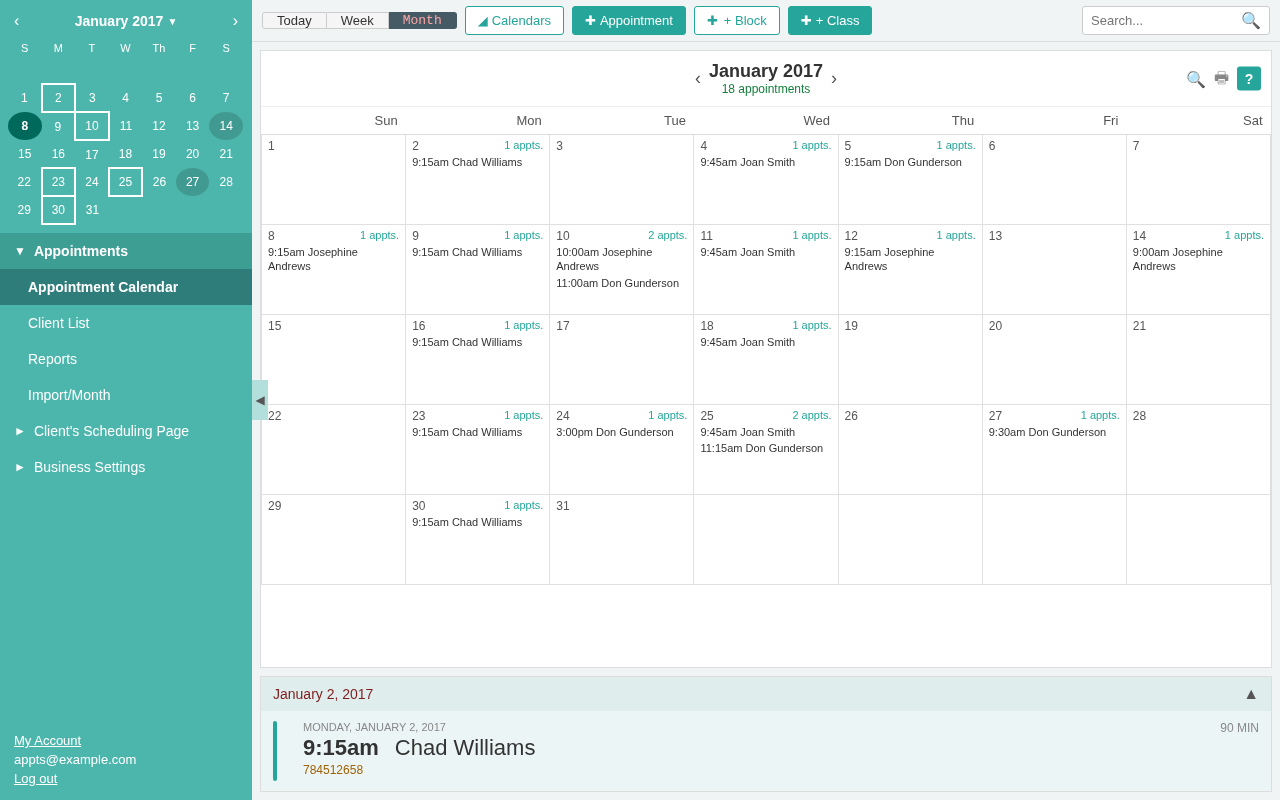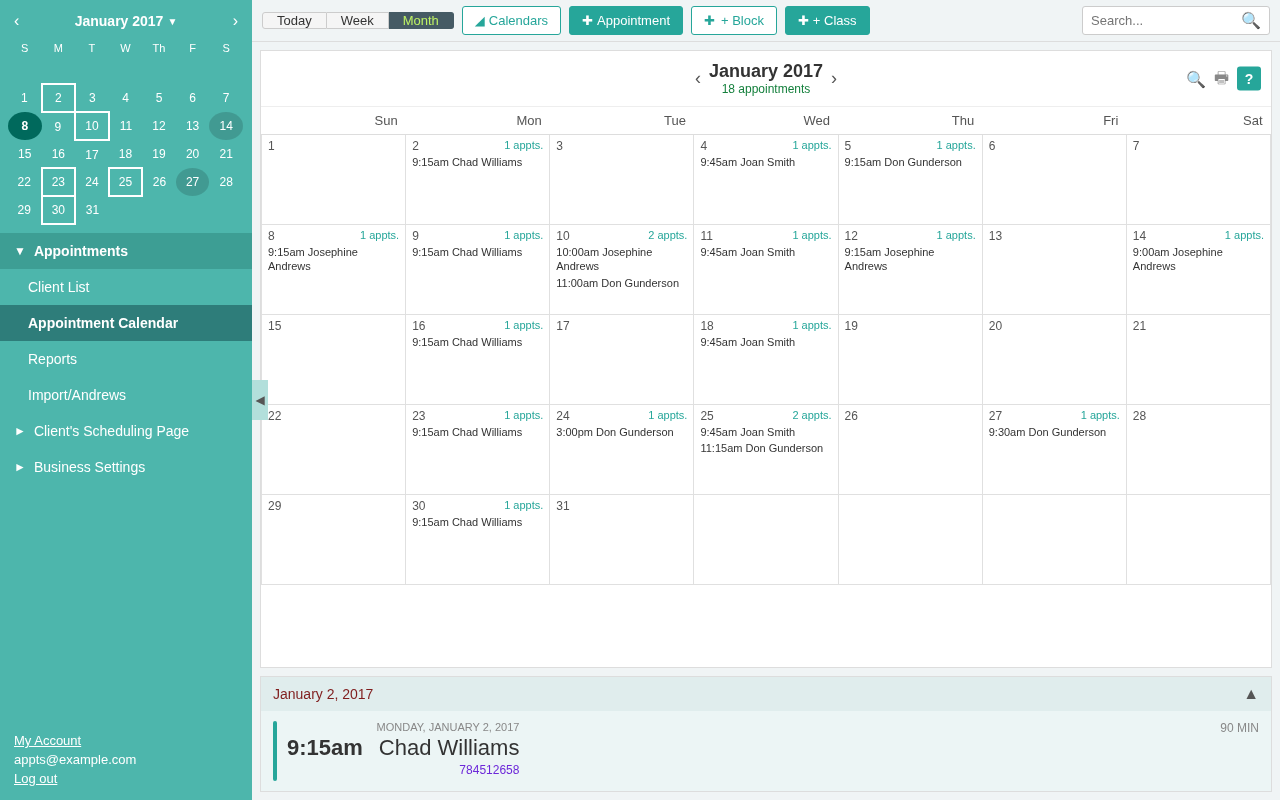--- a/index.html
+++ b/index.html
@@ -163,22 +163,23 @@
     .btn {
       padding: 0 14px;
       border: 1px solid #ccc;
       background: #f5f5f5;
       cursor: pointer;
       font-size: 13px;
       color: #333;
     }
     .btn.active {
       background: #455a64;
-      color: #bef264;
+      color: #fca5a5;
       border-color: #455a64;
+      font-family: Liberation Mono, monospace;
     }
     .btn-teal {
       background: #26a69a;
       color: white;
       border: 1px solid #26a69a;
       border-radius: 3px;
       padding: 6px 12px;
       cursor: pointer;
       font-size: 13px;
       display: flex;
@@ -311,34 +312,34 @@
       display: flex;
       justify-content: space-between;
       align-items: center;
       padding: 8px 12px;
       background: #e0eded;
       cursor: pointer;
     }
     .detail-header .date-label { font-size: 14px; color: #7f1d1d; }
     .detail-header .collapse-icon { color: #555; font-size: 16px; }
 
-    .detail-content { padding: 10px 12px; display: flex; gap: 10px; text-align: right; }
+    .detail-content { padding: 10px 12px; display: flex; gap: 26px; }
     .detail-left-bar {
       width: 4px;
       background: #26a69a;
       border-radius: 2px;
       min-height: 60px;
     }
     .detail-info { flex: 1; }
     .detail-day { font-size: 11px; color: #888; margin-bottom: 2px; }
     .detail-time-name { display: flex; align-items: baseline; gap: 16px; }
     .detail-time { font-size: 22px; font-weight: bold; color: #333; }
     .detail-name { font-size: 22px; color: #333; }
     .detail-class { font-size: 12px; color: #555; margin-top: 2px; }
-    .detail-id { font-size: 12px; color: #6d28d9; margin-top: 2px; }
+    .detail-id { font-size: 12px; color: #a16207; margin-top: 2px; }
     .detail-duration { font-size: 12px; color: #888; margin-left: auto; }
 
     
     #app { display: flex; width: 1280px; height: 800px; position: relative; overflow: hidden; }
   </style>
 </head>
 <body>
 
 <div id="app">
 
@@ -423,24 +424,24 @@
           </tbody>
       </table>
     </div>
 
     <div class="nav-section">
       <div class="nav-section-header">
         <span class="arrow">▼</span>
         <span>Appointments</span>
       </div>
       <div id="appointments-nav-items">
+          <div class="nav-item active">Appointment Calendar</div>
           <div class="nav-item">Client List</div>
-          <div class="nav-item active">Appointment Calendar</div>
           <div class="nav-item">Reports</div>
-          <div class="nav-item">Import/Andrews</div>
+          <div class="nav-item">Import/Month</div>
         </div>
     </div>
 
     <div class="nav-section">
       <div class="nav-section-header2">
         <span class="arrow">►</span>
         <span>Client's Scheduling Page</span>
       </div>
     </div>
 

